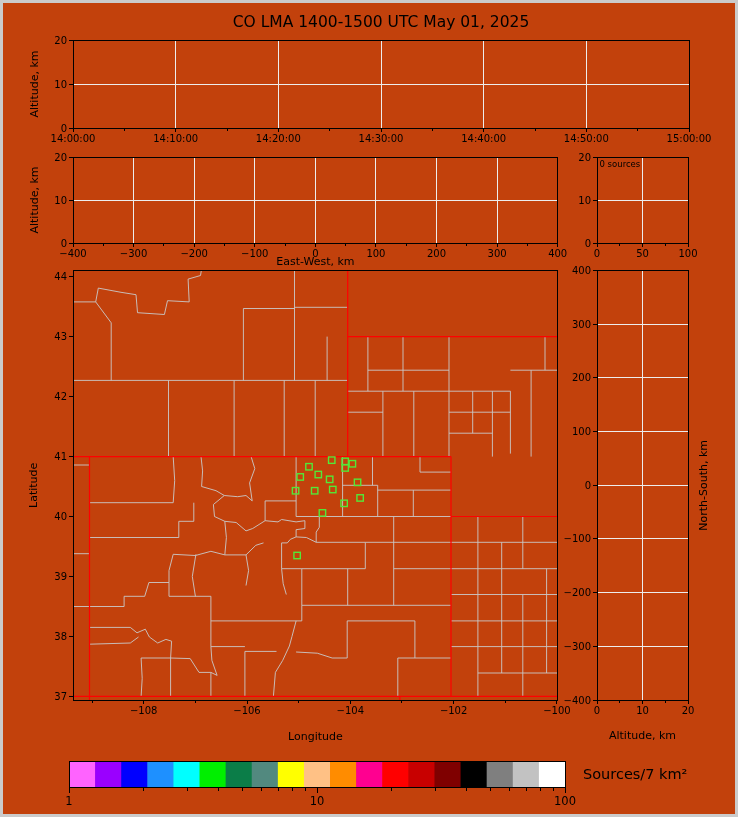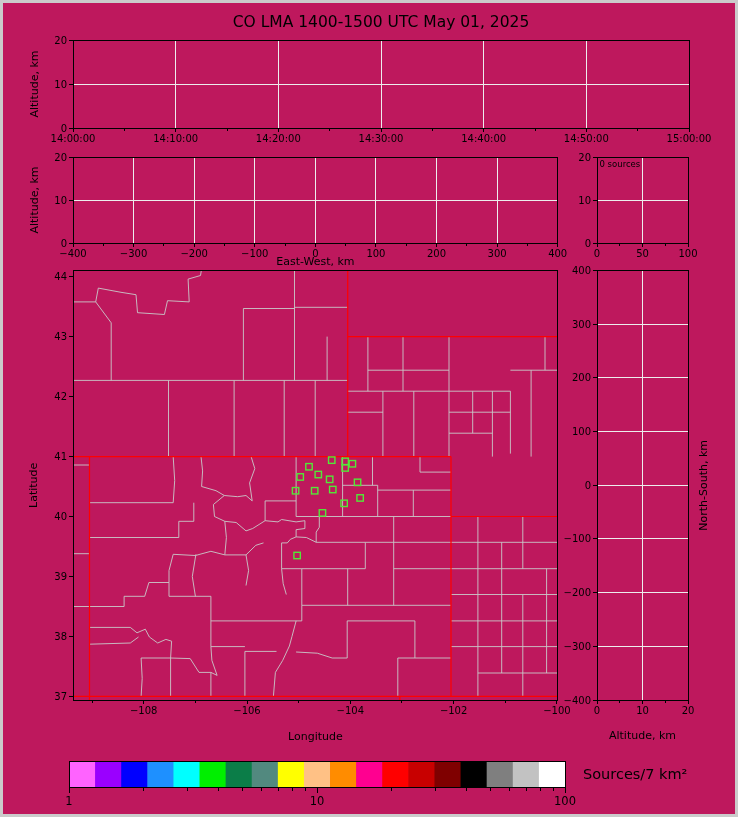--- a/index.html
+++ b/index.html
@@ -1,16 +1,16 @@
 <!DOCTYPE html>
 <html><head>
 <meta charset="utf-8">
 <style>
   html,body{margin:0;padding:0;background:#ffffff;}
-  .figure{position:relative;width:738px;height:817px;background:#be185d;
+  .figure{position:relative;width:738px;height:817px;background:#c2410c;
           box-shadow:inset 0 0 0 3px #cbcbcb;overflow:hidden;}
   svg{display:block;}
   text{font-family:"DejaVu Sans","Liberation Sans",sans-serif;fill:#000;}
   .title{font-size:15.5px;}
   .tick-label{font-size:10px;}
   .axis-label{font-size:11px;}
   .note{font-size:8.5px;}
   .cb-tick{font-size:11.5px;}
   .cb-label{font-size:14.5px;}
 </style>

